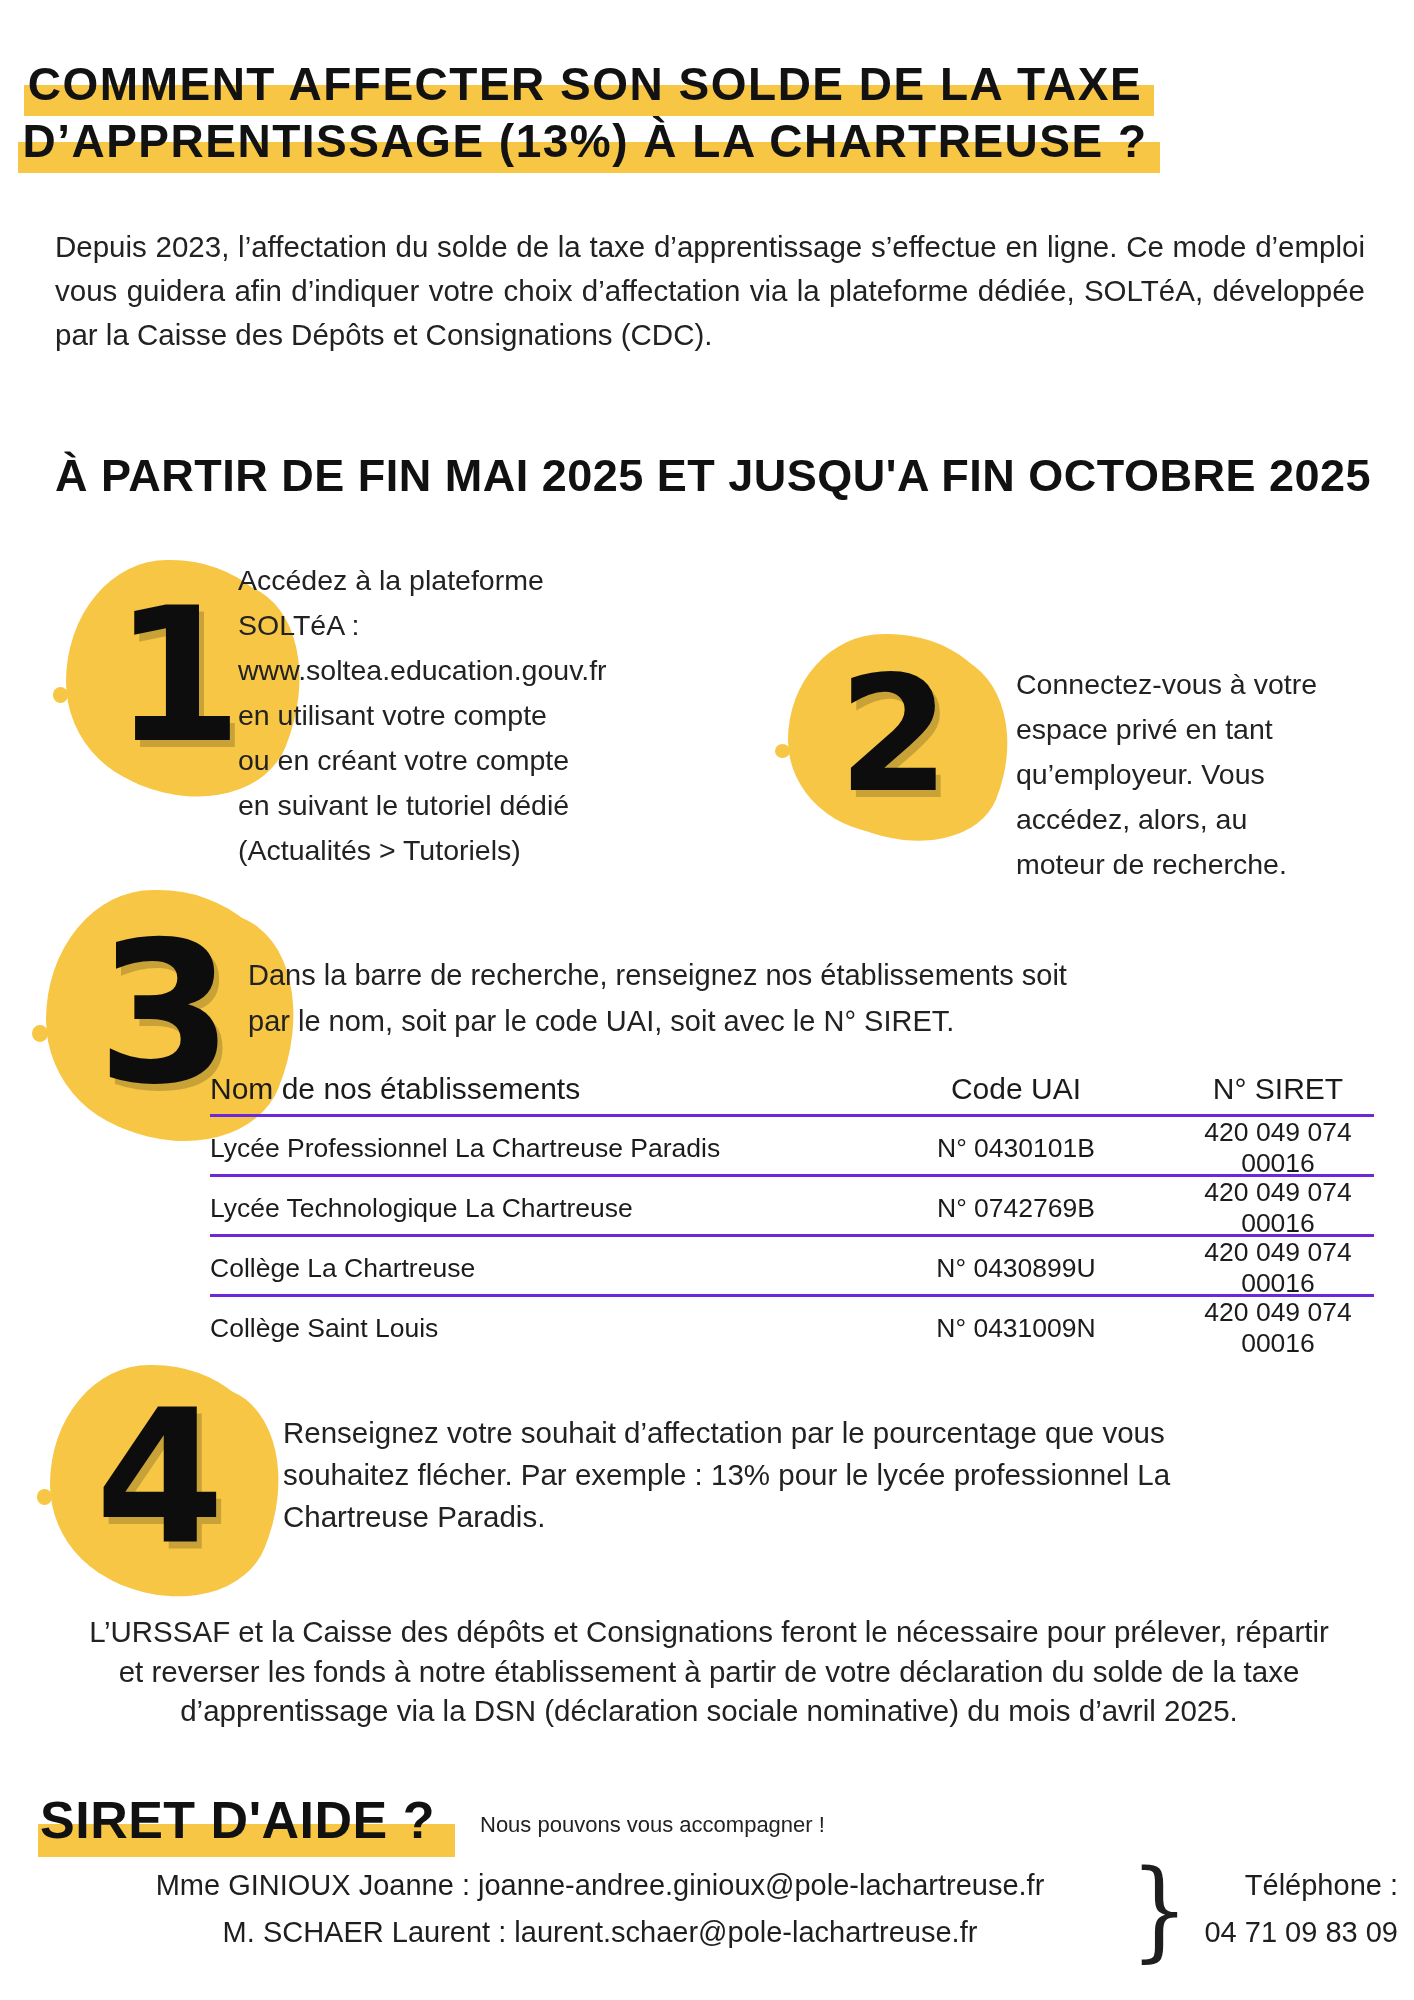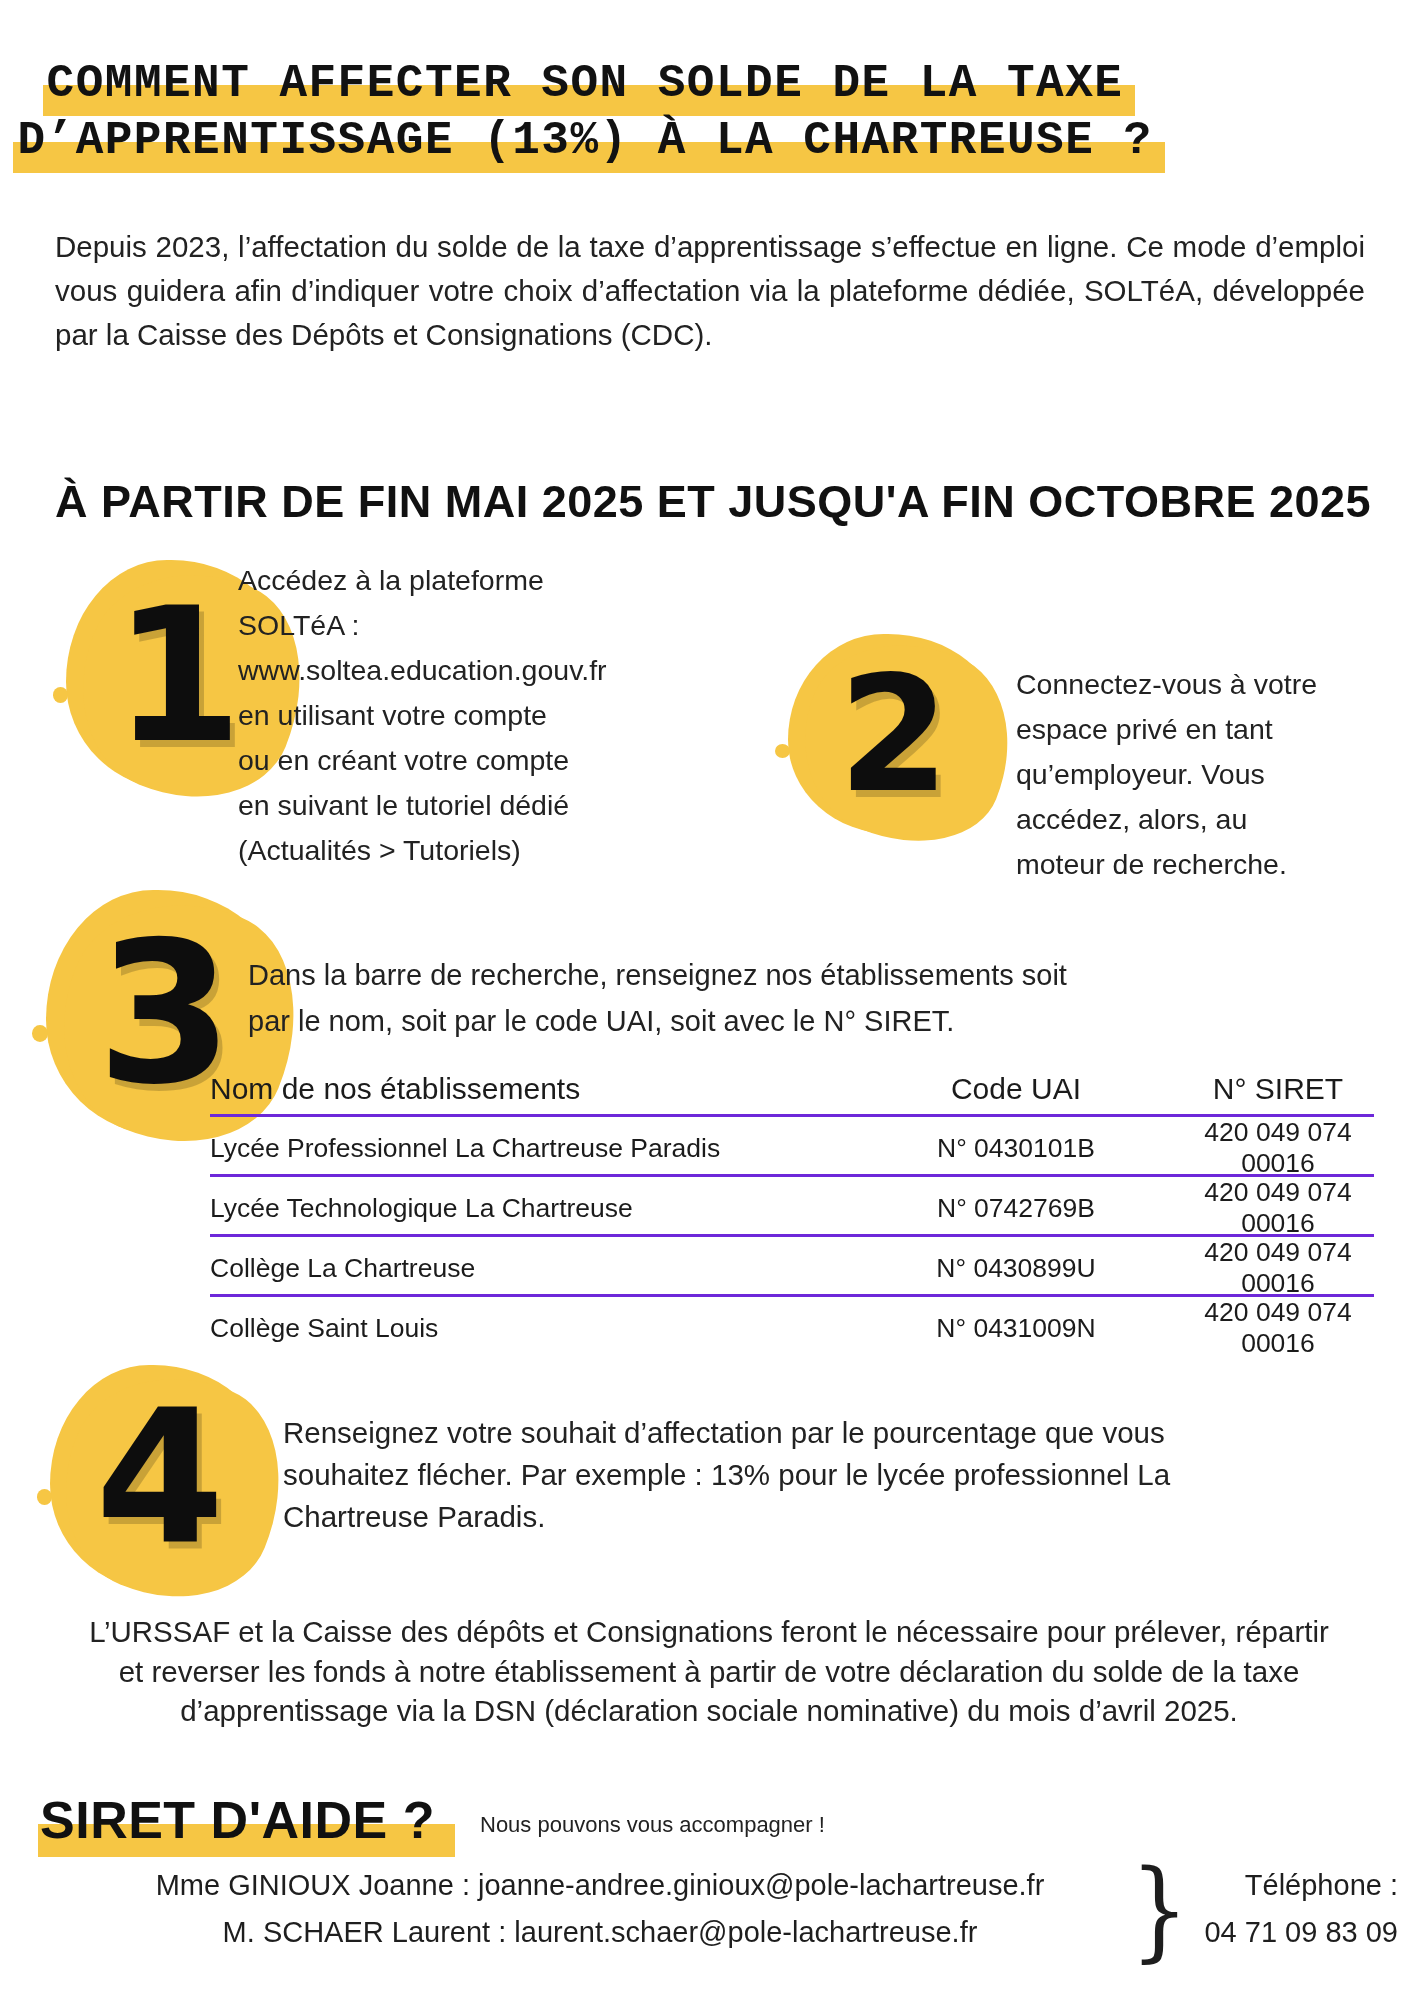--- a/index.html
+++ b/index.html
@@ -8,36 +8,35 @@
     background:#ffffff; overflow:hidden;
     font-family:"Liberation Sans", sans-serif; color:#1e1e1e;
   }
   .abs { position:absolute; }
 
   
   .title {
     top:56px; left:0; width:1178px; text-align:center;
     font-size:46px; font-weight:bold; letter-spacing:1.5px; color:#121212;
     line-height:57px;
-    font-family:Liberation Mono, monospace;
   }
   .title .hl {
     background:linear-gradient(to bottom, transparent 46%, #F6C644 46%);
     padding:0 12px 6px 4px;
   }
 
   
   .intro {
     top:225px; left:55px; width:1310px;
     font-size:29.5px; line-height:44px; text-align:justify; color:#222222;
   }
 
   
   .period {
-    top:476px; left:55px; width:1330px;
+    top:450px; left:55px; width:1330px;
     font-size:45px; font-weight:bold; letter-spacing:0.5px; color:#111111;
   }
 
   
   .blob {
     background:#F6C644;
     border-radius:46% 54% 50% 50% / 54% 46% 52% 48%;
   }
   .blob::before {
     content:""; position:absolute; inset:5% -5% -3% 7%;

